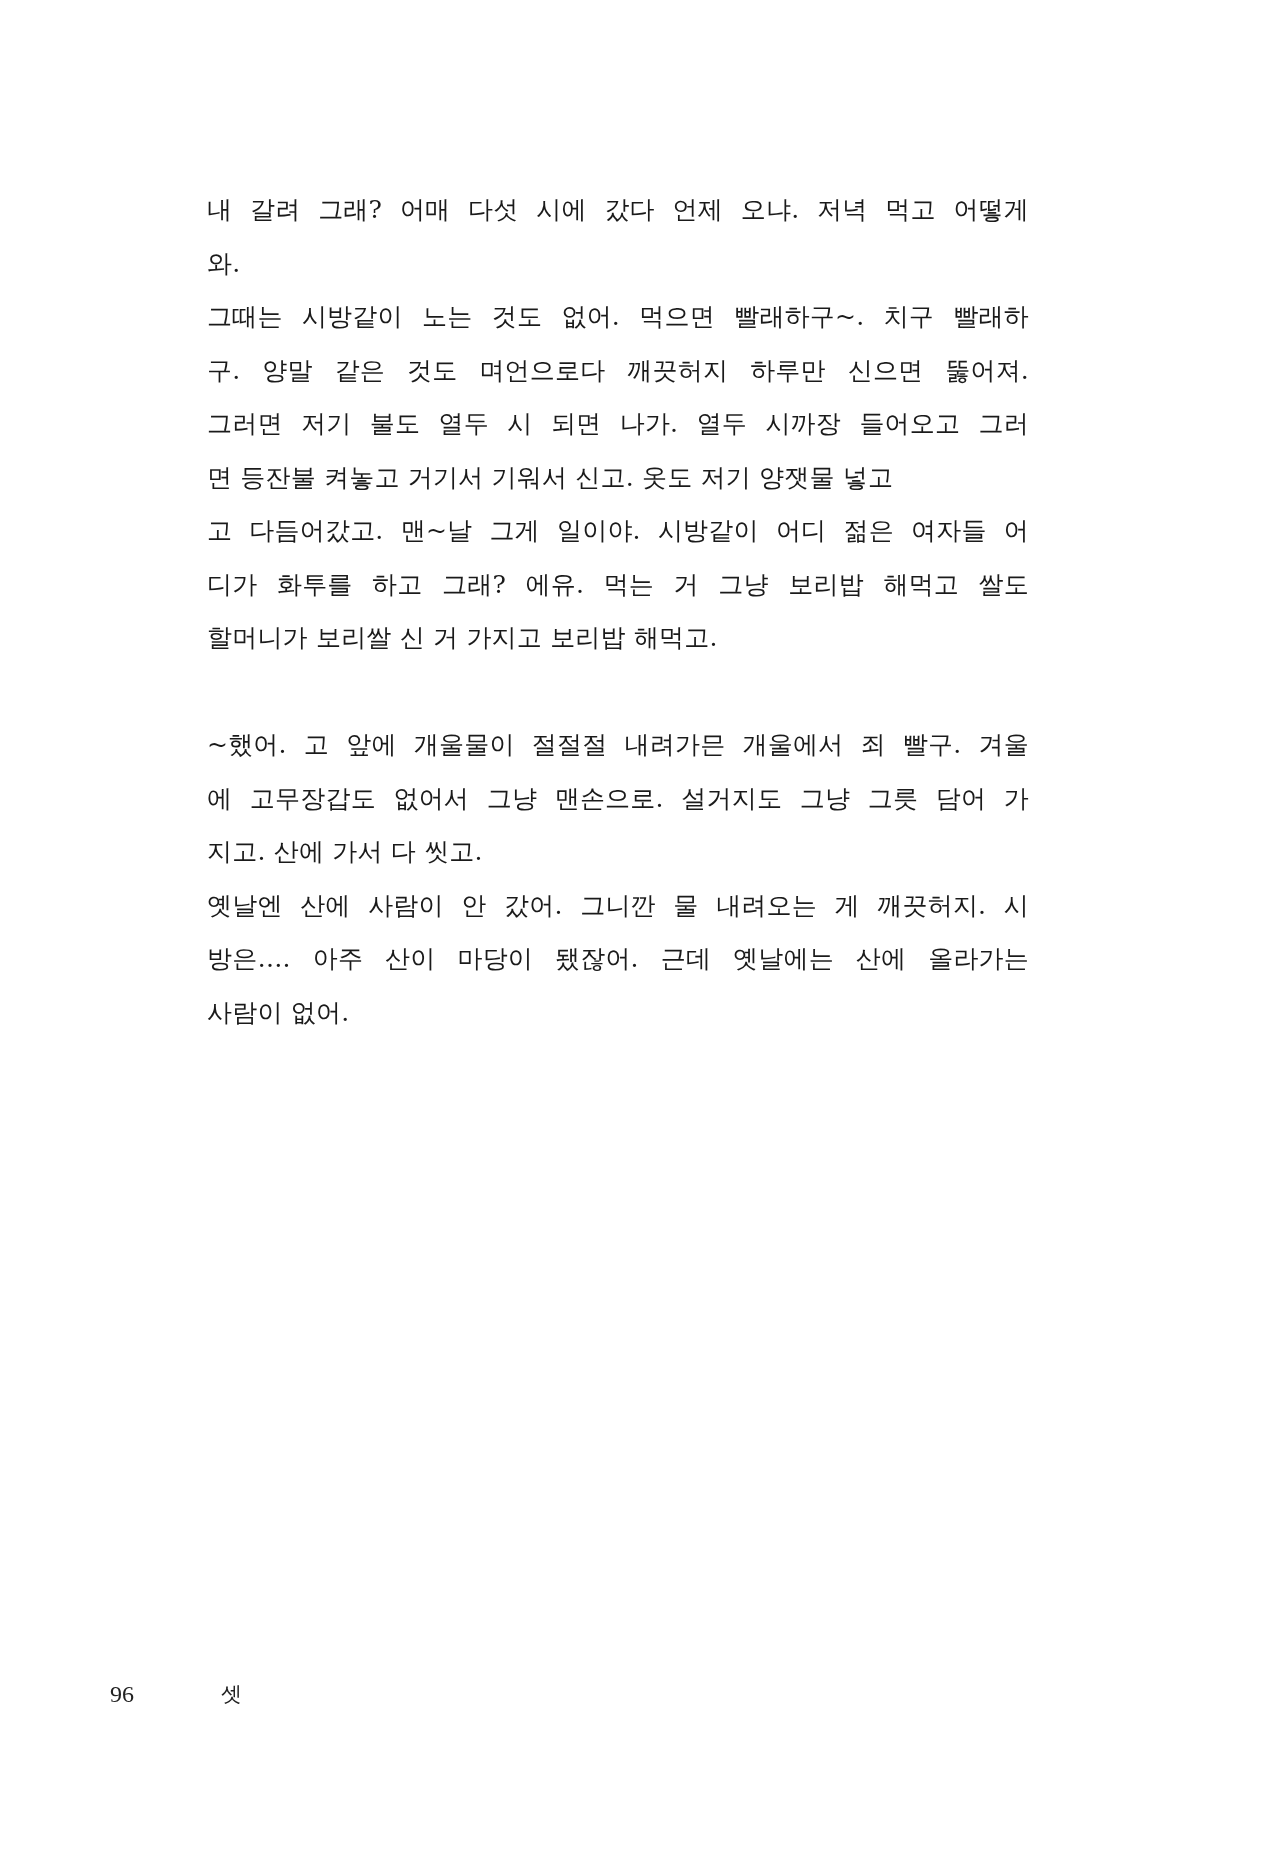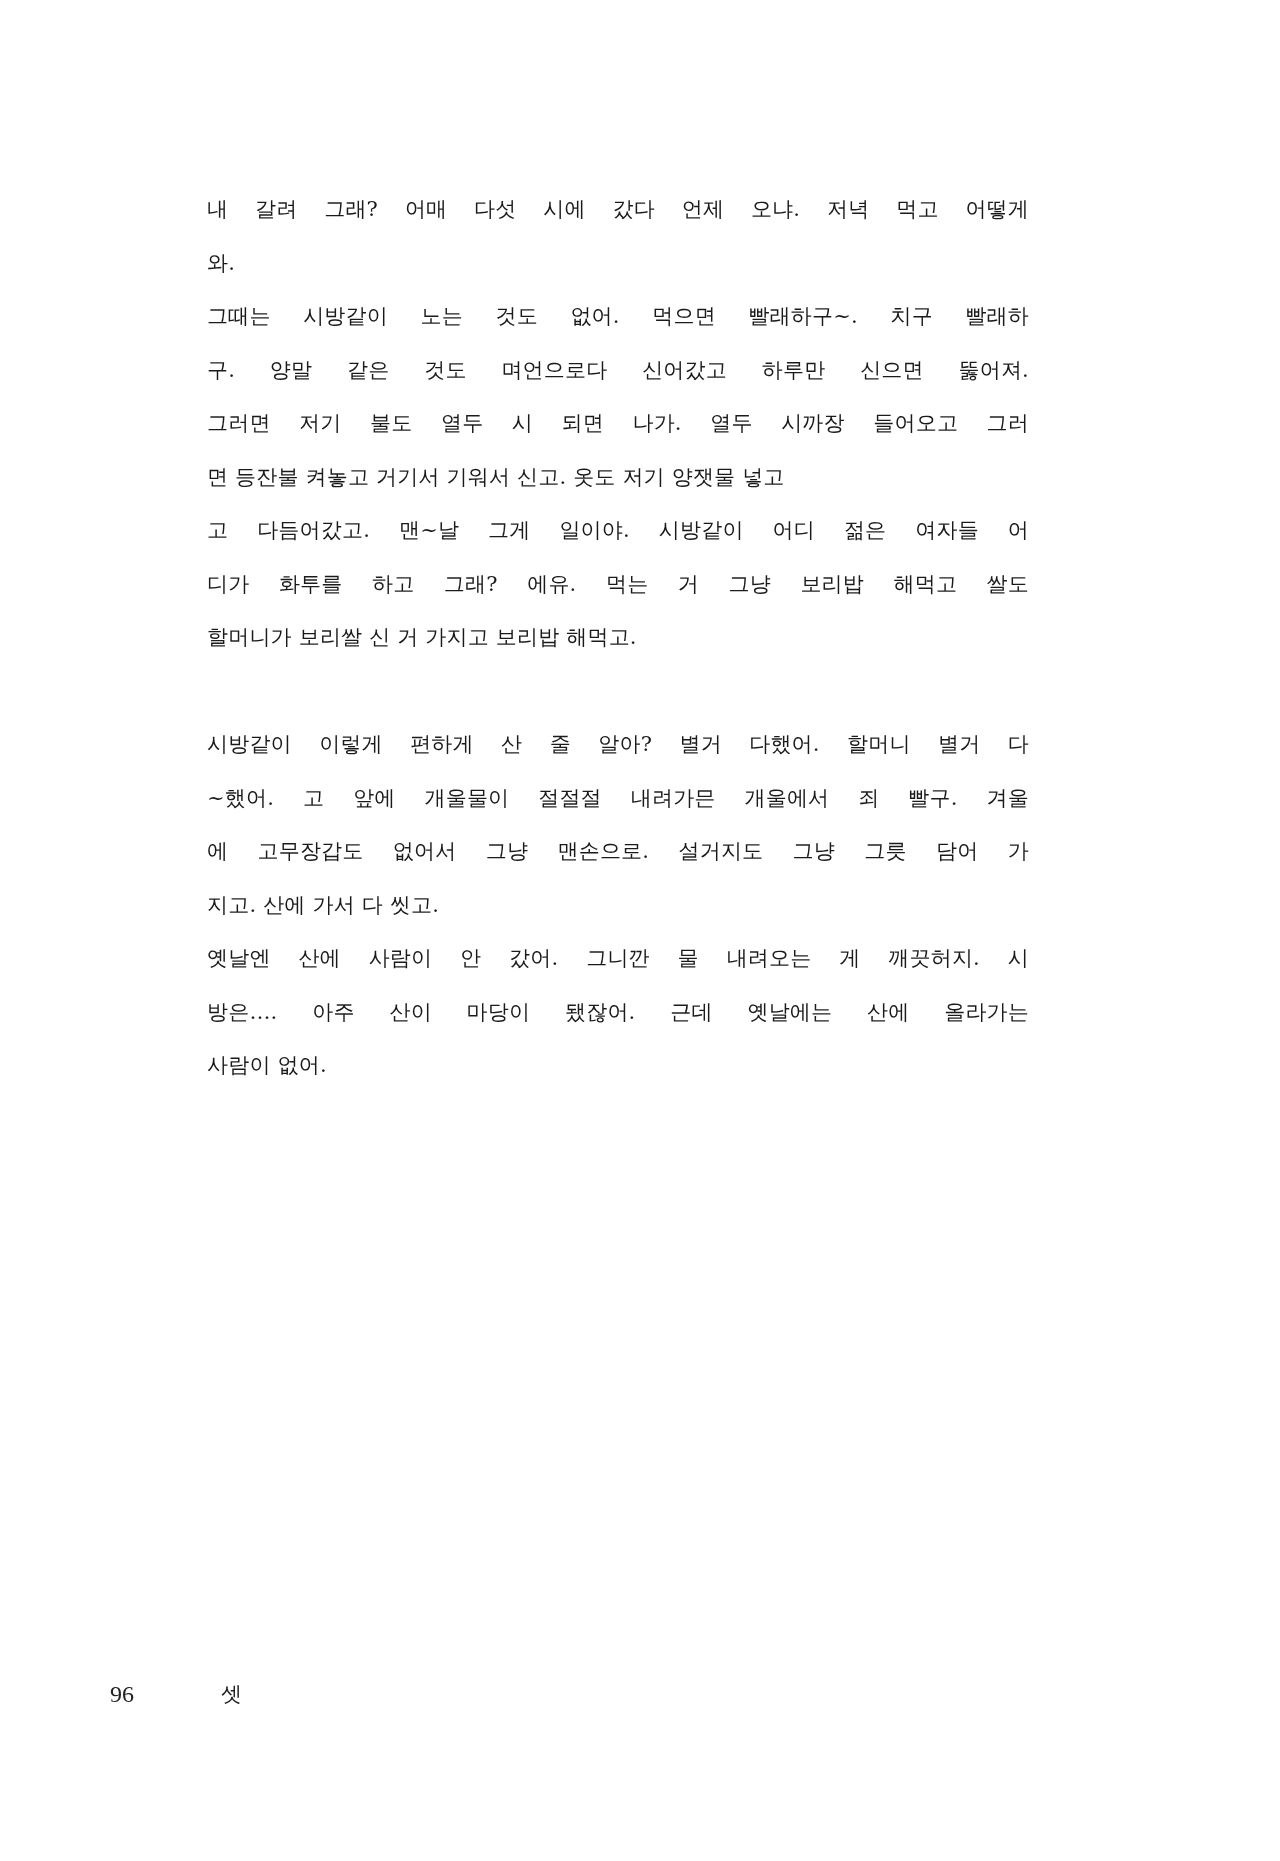--- a/index.html
+++ b/index.html
@@ -18,21 +18,21 @@
     .page-body {
       position: absolute;
       left: 207px;
       top: 183px;
       width: 822px;
     }
     .line {
       display: block;
       height: 53.5px;
       line-height: 53.5px;
-      font-size: 21px;
+      font-size: 25px;
       white-space: nowrap;
       letter-spacing: 0.2px;
     }
     .line.justify {
       text-align: justify;
       text-align-last: justify;
     }
     .blank {
       height: 53.5px;
     }
@@ -62,32 +62,31 @@
     }
   </style>
 </head>
 <body>
 
 <main class="page-body">
   <section>
     <span class="line justify">내 갈려 그래? 어매 다섯 시에 갔다 언제 오냐. 저녁 먹고 어떻게</span>
     <span class="line">와.</span>
     <span class="line justify">그때는 시방같이 노는 것도 없어. 먹으면 빨래하구~. 치구 빨래하</span>
-    <span class="line justify">구. 양말 같은 것도 며언으로다 신어갔고 하루만 신으면 뚫어져.</span>
+    <span class="line justify">구. 양말 같은 것도 며언으로다 깨끗허지 하루만 신으면 뚫어져.</span>
     <span class="line justify">그러면 저기 불도 열두 시 되면 나가. 열두 시까장 들어오고 그러</span>
     <span class="line">면 등잔불 켜놓고 거기서 기워서 신고. 옷도 저기 양잿물 넣고</span>
     <span class="line justify">고 다듬어갔고. 맨~날 그게 일이야. 시방같이 어디 젊은 여자들 어</span>
     <span class="line justify">디가 화투를 하고 그래? 에유. 먹는 거 그냥 보리밥 해먹고 쌀도</span>
     <span class="line">할머니가 보리쌀 신 거 가지고 보리밥 해먹고.</span>
   </section>
 
   <div class="blank"></div>
 
   <section>
-    <span class="line justify">시방같이 이렇게 편하게 산 줄 알아? 별거 다했어. 할머니 별거 다</span>
     <span class="line justify">~했어. 고 앞에 개울물이 절절절 내려가믄 개울에서 죄 빨구. 겨울</span>
     <span class="line justify">에 고무장갑도 없어서 그냥 맨손으로. 설거지도 그냥 그릇 담어 가</span>
     <span class="line">지고. 산에 가서 다 씻고.</span>
     <span class="line justify">옛날엔 산에 사람이 안 갔어. 그니깐 물 내려오는 게 깨끗허지. 시</span>
     <span class="line justify">방은…. 아주 산이 마당이 됐잖어. 근데 옛날에는 산에 올라가는</span>
     <span class="line">사람이 없어.</span>
   </section>
 </main>
 
 <footer class="footer">

